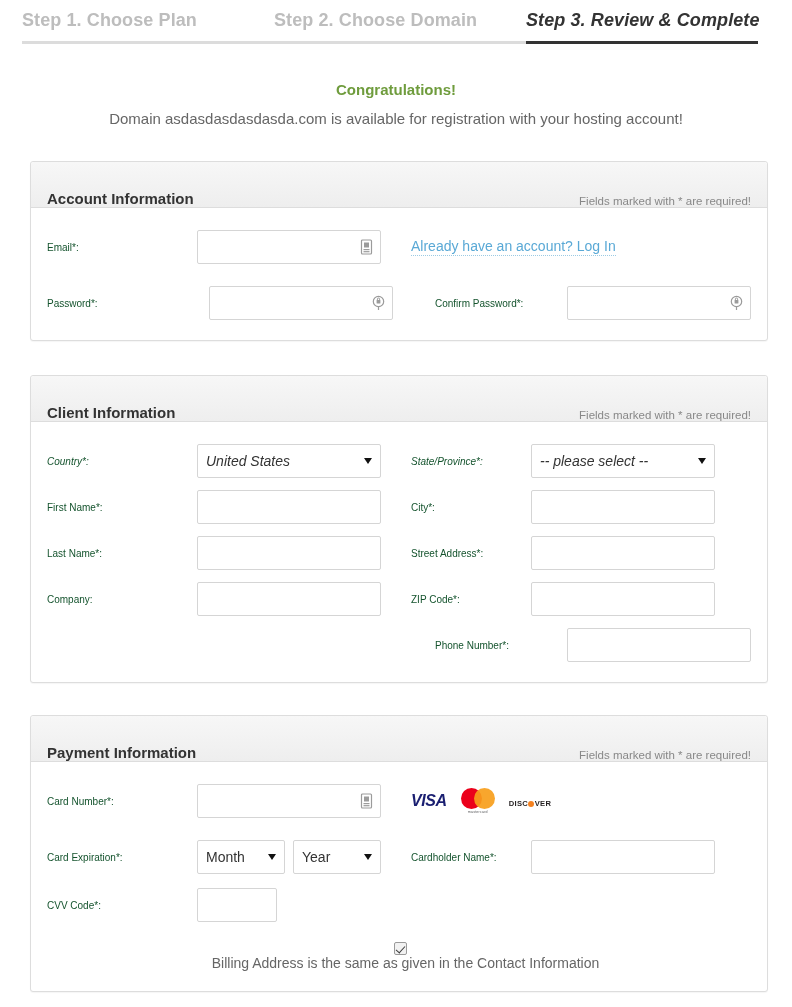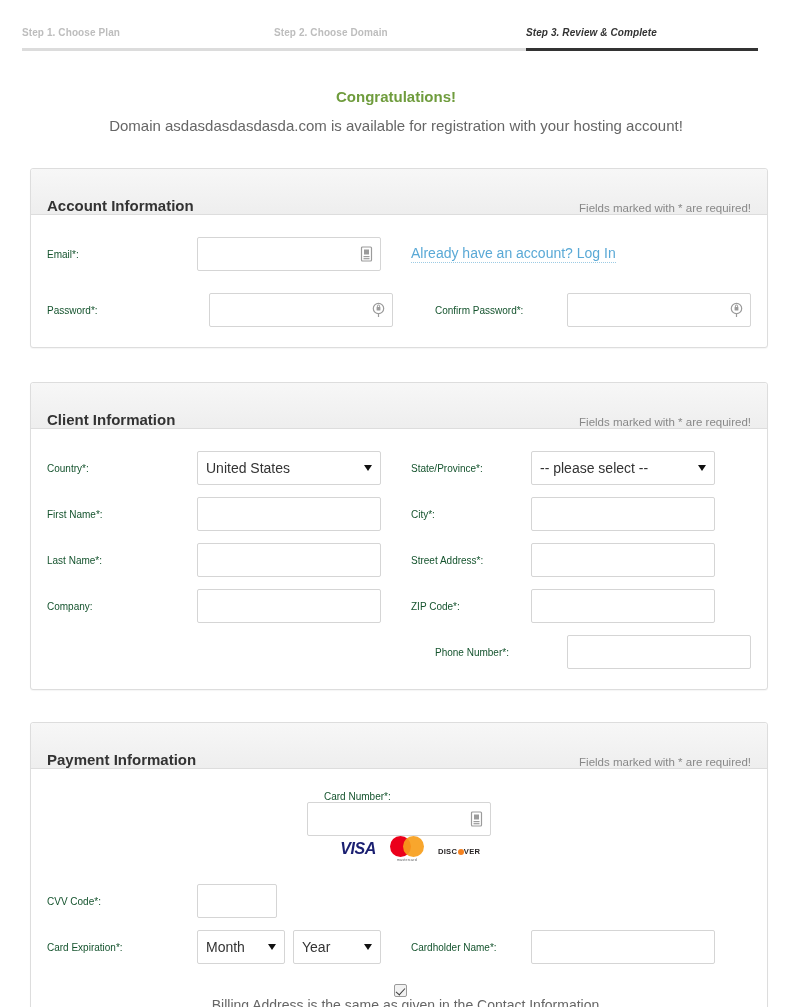--- a/index.html
+++ b/index.html
@@ -13,25 +13,24 @@
 
   
   .steps {
     display: flex;
     padding: 0 22px;
     margin: 10px 0 0 0;
   }
   .step {
     flex: 0 0 auto;
     padding: 0 0 11px 0;
-    font-size: 10px;
+    font-size: 18px;
     font-weight: bold;
     letter-spacing: .1px;
     white-space: nowrap;
-    margin-top: 17px;
   }
   .step .rule {
     display: block;
     height: 3px;
     margin-top: 10px;
   }
   .step-1 { width: 252px; }
   .step-2 { width: 252px; }
   .step-3 { width: 232px; font-style: italic; }
   .step-inactive { color: #bdbdbd; }
@@ -319,21 +318,21 @@
 
 <div class="gap-lg"></div>
 
 <section class="panel">
   <div class="panel-head">
     <span class="panel-title">Client Information</span>
     <span class="panel-required">Fields marked with * are required!</span>
   </div>
   <div class="panel-body">
 
-    <div class="row" style="margin-bottom:12px;">
+    <div class="row" style="margin-bottom:12px;font-style:italic;">
       <span class="lbl lbl-left">Country*:</span>
       <span class="sel">
         <span>United States</span>
         <span class="caret"></span>
       </span>
       <span class="lbl lbl-right">State/Province*:</span>
       <span class="sel">
         <span>-- please select --</span>
         <span class="caret"></span>
       </span>
@@ -386,21 +385,21 @@
 
 <div class="gap-md"></div>
 
 <section class="panel">
   <div class="panel-head">
     <span class="panel-title">Payment Information</span>
     <span class="panel-required">Fields marked with * are required!</span>
   </div>
   <div class="panel-body">
 
-    <div class="row" style="margin-bottom:22px;flex-direction:column;">
+    <div class="row" style="margin-bottom:22px;">
       <span class="lbl lbl-left">Card Number*:</span>
       <span class="field-wrap">
         <input class="inp with-icon" type="text" value="" style="">
         <span class="f-icon">
           <svg viewBox="0 0 15 17" width="15" height="17">
             <rect x="2.5" y="1.5" width="10" height="14" rx="1" fill="#fff" stroke="#9b9b9b" stroke-width="1.2"></rect>
             <rect x="5" y="4" width="5" height="5" fill="#9b9b9b"></rect>
             <rect x="4.5" y="10.5" width="6" height="1.2" fill="#9b9b9b"></rect>
             <rect x="4.5" y="12.6" width="6" height="1.2" fill="#9b9b9b"></rect>
           </svg>
@@ -413,43 +412,43 @@
           <span class="c c-yel"></span>
           <span class="mc-txt">mastercard</span>
         </span>
         <span class="disc">
           <span class="disc-txt">DISC<span class="disc-o"></span>VER</span>
           <span class="disc-swoosh"></span>
         </span>
       </span>
     </div>
 
-    <div class="row">
-      <span class="lbl lbl-left">CVV Code*:</span>
-      <span class="field-wrap">
-        <input class="inp inp-sm" type="text" value="" style="">
-      </span>
-    </div>
-
     <div class="row" style="margin-bottom:14px;">
       <span class="lbl lbl-left">Card Expiration*:</span>
       <span class="sel sel-sm">
         <span>Month</span>
         <span class="caret"></span>
       </span>
       <span style="display:inline-block;width:8px;"></span>
       <span class="sel sel-sm">
         <span>Year</span>
         <span class="caret"></span>
       </span>
       <span class="lbl lbl-right">Cardholder Name*:</span>
       <span class="field-wrap">
         <input class="inp" type="text" value="" style="">
       </span>
     </div>
 
+    <div class="row">
+      <span class="lbl lbl-left">CVV Code*:</span>
+      <span class="field-wrap">
+        <input class="inp inp-sm" type="text" value="" style="">
+      </span>
+    </div>
+
     <div class="cb-row">
       <span class="cb"></span>
       <span class="cb-label">Billing Address is the same as given in the Contact Information</span>
     </div>
 
   </div>
 </section>
 
 </body></html>

